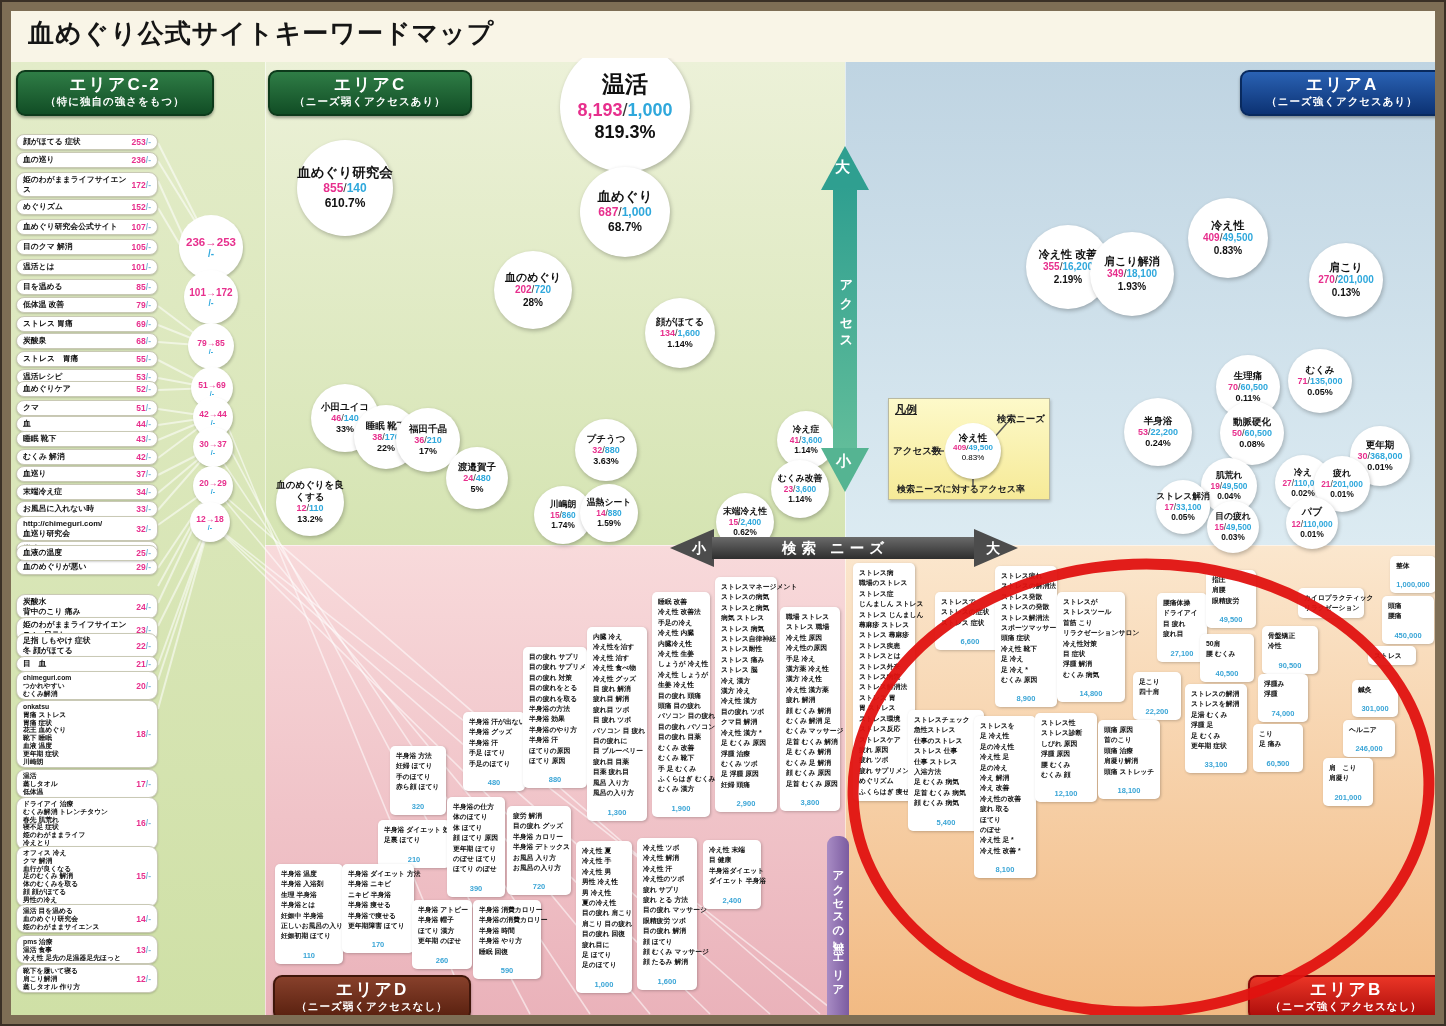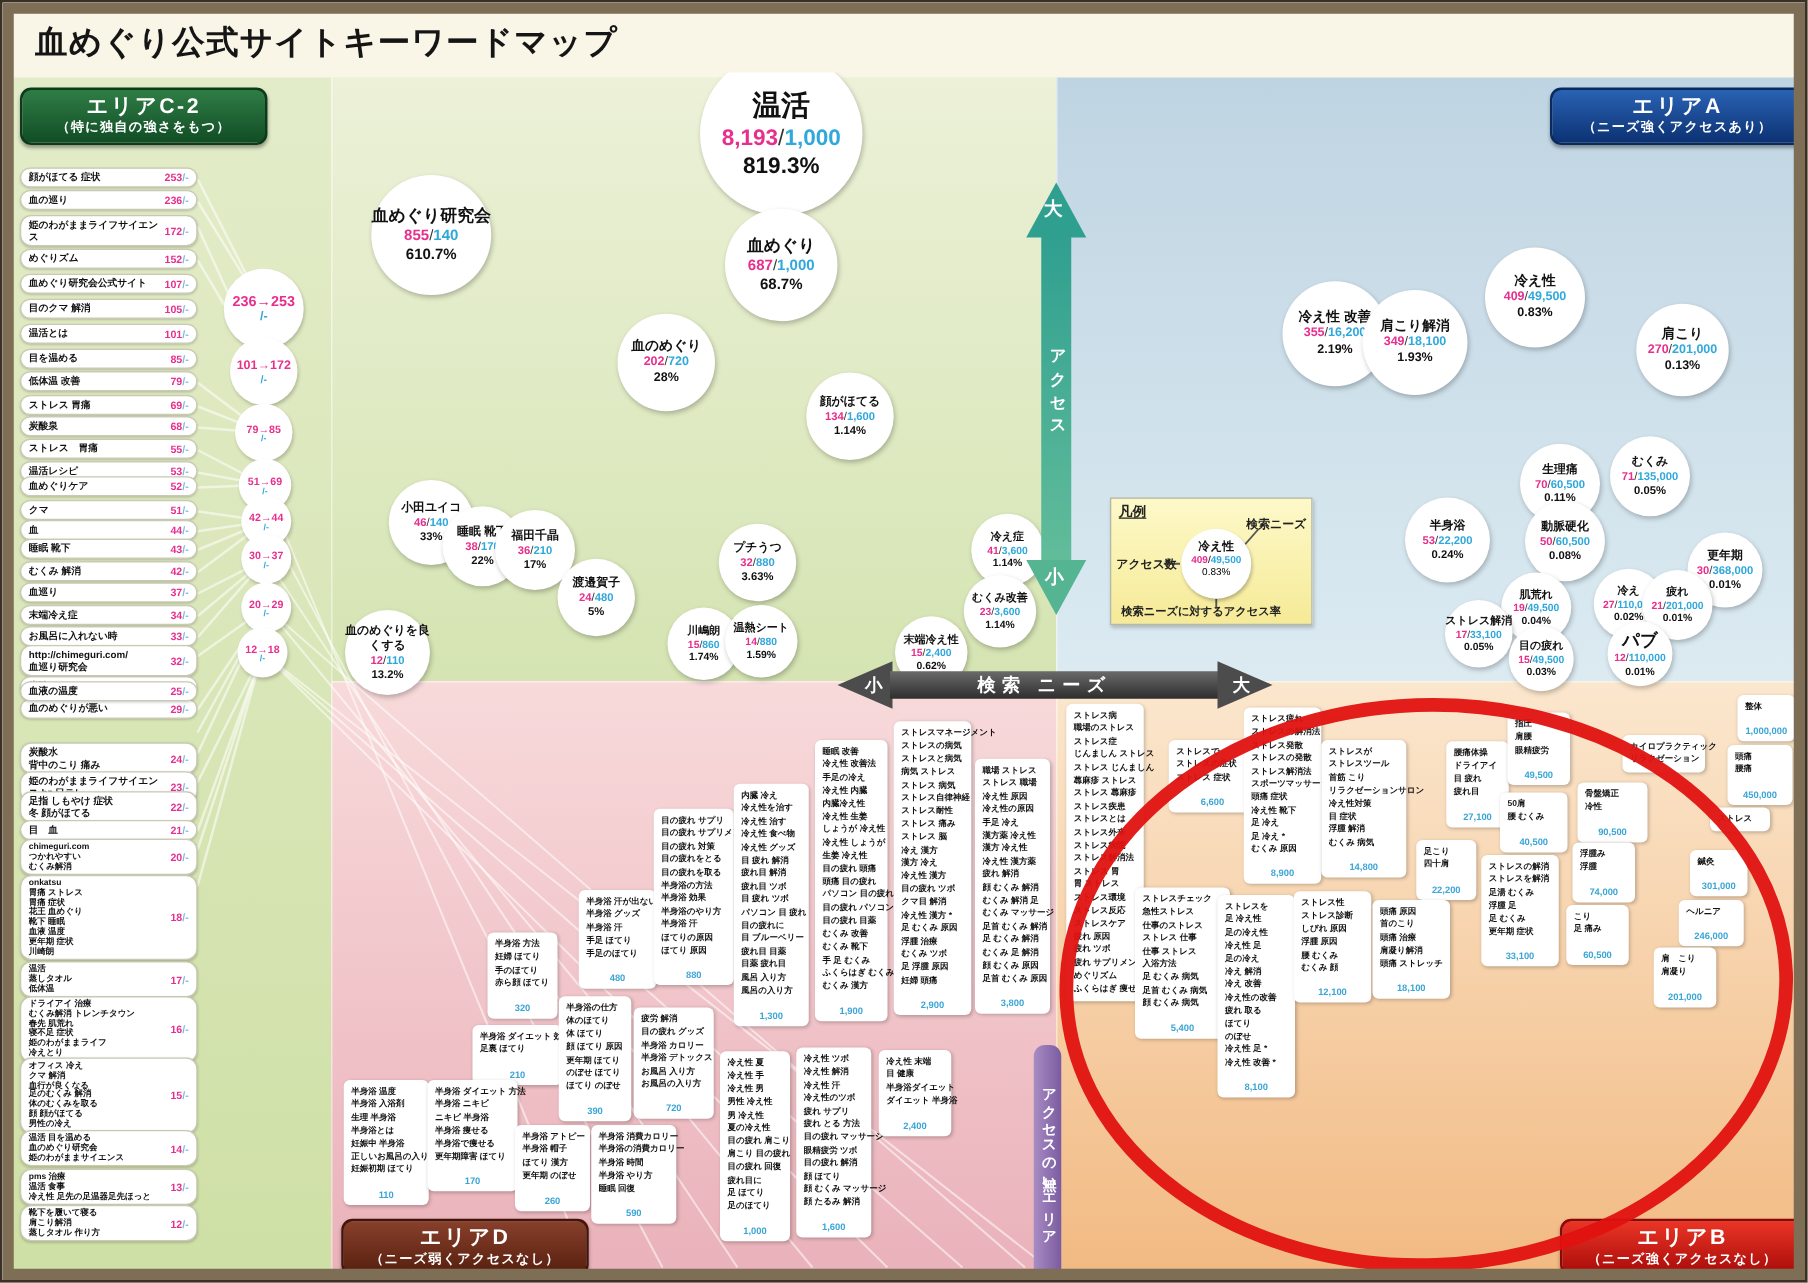--- a/index.html
+++ b/index.html
@@ -139,20 +139,24 @@
     </svg>
 
   <div id="titlebar">
     <div id="title">血めぐり公式サイトキーワードマップ</div>
   </div>
 
   <div class="area-hd" id="hd-c2">
     <div class="a1">エリアC-2</div>
     <div class="a2">（特に独自の強さをもつ）</div>
   </div>
+  <div class="area-hd" id="hd-c">
+    <div class="a1">エリアC</div>
+    <div class="a2">（ニーズ弱くアクセスあり）</div>
+  </div>
   <div class="area-hd" id="hd-a">
     <div class="a1">エリアA</div>
     <div class="a2">（ニーズ強くアクセスあり）</div>
   </div>
   <div class="area-hd" id="hd-d">
     <div class="a1">エリアD</div>
     <div class="a2">（ニーズ弱くアクセスなし）</div>
   </div>
   <div class="area-hd" id="hd-b">
     <div class="a1">エリアB</div>
@@ -527,21 +531,21 @@
       <div class="bubble" style="left: 446px; top: 447px; width: 62px; height: 62px;">
         <div class="bn" style="font-size: 9.5px;">渡邉賀子</div>
         <div class="bv" style="font-size: 9px;"><span class="pk">24</span><span class="sl">/</span><span class="bl">480</span></div>
         <div class="br" style="font-size: 9px;">5%</div>
       </div>
       <div class="bubble" style="left: 575px; top: 419px; width: 62px; height: 62px;">
         <div class="bn" style="font-size: 9.5px;">プチうつ</div>
         <div class="bv" style="font-size: 9px;"><span class="pk">32</span><span class="sl">/</span><span class="bl">880</span></div>
         <div class="br" style="font-size: 9px;">3.63%</div>
       </div>
-      <div class="bubble" style="left: 276px; top: 488px; width: 68px; height: 68px;">
+      <div class="bubble" style="left: 276px; top: 468px; width: 68px; height: 68px;">
         <div class="bn" style="font-size: 9.5px;">血のめぐりを良くする</div>
         <div class="bv" style="font-size: 9px;"><span class="pk">12</span><span class="sl">/</span><span class="bl">110</span></div>
         <div class="br" style="font-size: 9px;">13.2%</div>
       </div>
       <div class="bubble" style="left: 534px; top: 486px; width: 58px; height: 58px;">
         <div class="bn" style="font-size: 8.8px;">川嶋朗</div>
         <div class="bv" style="font-size: 8.3px;"><span class="pk">15</span><span class="sl">/</span><span class="bl">860</span></div>
         <div class="br" style="font-size: 8.3px;">1.74%</div>
       </div>
       <div class="bubble" style="left: 580px; top: 484px; width: 58px; height: 58px;">
@@ -628,21 +632,21 @@
         <div class="bn" style="font-size: 8.8px;">ストレス解消</div>
         <div class="bv" style="font-size: 8.3px;"><span class="pk">17</span><span class="sl">/</span><span class="bl">33,100</span></div>
         <div class="br" style="font-size: 8.3px;">0.05%</div>
       </div>
       <div class="bubble" style="left: 1207px; top: 501px; width: 52px; height: 52px;">
         <div class="bn" style="font-size: 8.8px;">目の疲れ</div>
         <div class="bv" style="font-size: 8.3px;"><span class="pk">15</span><span class="sl">/</span><span class="bl">49,500</span></div>
         <div class="br" style="font-size: 8.3px;">0.03%</div>
       </div>
       <div class="bubble" style="left: 1286px; top: 497px; width: 52px; height: 52px;">
-        <div class="bn" style="font-size: 14px;">パブ</div>
+        <div class="bn" style="font-size: 10px;">パブ</div>
         <div class="bv" style="font-size: 8.3px;"><span class="pk">12</span><span class="sl">/</span><span class="bl">110,000</span></div>
         <div class="br" style="font-size: 8.3px;">0.01%</div>
       </div>
     </div>
   <div id="kw-boxes">
       <div class="kwbox" style="left: 390px; top: 746px; width: 56px;">
         <div class="kl">半身浴 方法</div>
         <div class="kl">妊婦 ほてり</div>
         <div class="kl">手のほてり</div>
         <div class="kl">赤ら顔 ほてり</div>

